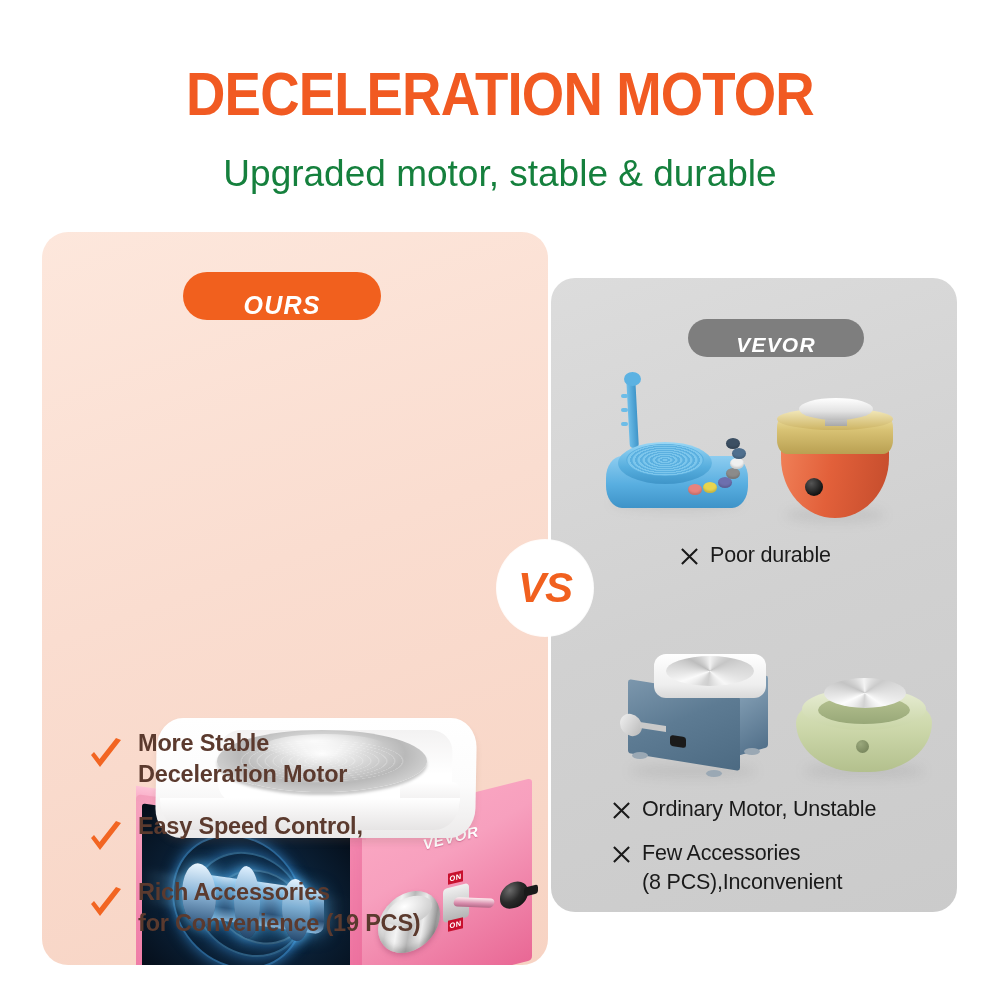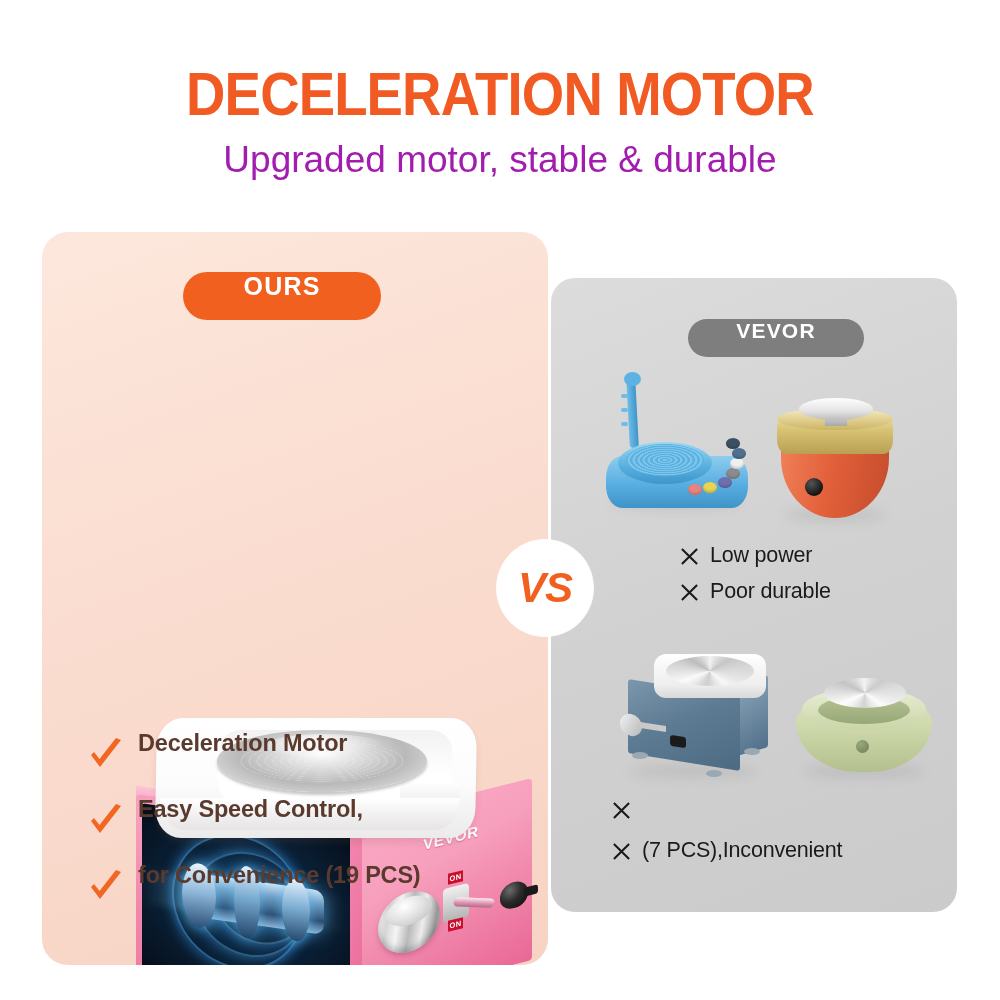--- a/index.html
+++ b/index.html
@@ -27,25 +27,25 @@
     padding-top: 62px;
     font-family: "Liberation Sans Narrow", "Liberation Sans", sans-serif;
     font-size: 62px;
     font-weight: bold;
     letter-spacing: -1px;
     color: #F15A22;
     transform: scaleX(0.88);
     line-height: 1.02;
   }
   .sub-title {
-    margin: 0;
+    margin: 14px;
     padding-top: 14px;
     font-size: 37px;
     font-weight: normal;
-    color: #a21caf;
+    color: #15803d;
     letter-spacing: 0px;
   }
 
   
   .panel-ours {
     position: absolute;
     left: 42px; top: 232px;
     width: 506px; height: 733px;
     border-radius: 26px;
     background: linear-gradient(160deg, #FDE7DC 0%, #FADDD0 45%, #F7D3C3 100%);
@@ -57,25 +57,26 @@
     width: 406px; height: 634px;
     border-radius: 24px;
     background: linear-gradient(160deg, #DCDCDC 0%, #D1D1D1 50%, #CBCBCB 100%);
     overflow: hidden;
   }
 
   
   .badge {
     position: absolute;
     display: flex;
-    align-items: flex-start;
+    align-items: flex-end;
     justify-content: center;
     color: #ffffff;
     font-weight: bold;
     letter-spacing: 1.2px;
+    font-style: italic;
   }
   .badge-ours {
     left: 183px; top: 272px;
     width: 198px; height: 48px;
     border-radius: 24px;
     background: #F1601E;
     font-size: 25px;
   }
   .badge-others {
     left: 688px; top: 319px;
@@ -737,65 +738,63 @@
   <span>VS</span>
 </div>
 
 <div class="pros-list">
 
   <div class="pro-item">
     <svg class="check-icon" viewBox="0 0 36 36">
       <path d="M3 19 L12 31 L33 4 L28 2 L11.5 23 L6 16 Z" fill="#F26522"></path>
     </svg>
     <div class="pro-text">
+      <div>More Stable</div>
       <div>Deceleration Motor</div>
     </div>
   </div>
 
   <div class="pro-item">
     <svg class="check-icon" viewBox="0 0 36 36">
       <path d="M3 19 L12 31 L33 4 L28 2 L11.5 23 L6 16 Z" fill="#F26522"></path>
     </svg>
     <div class="pro-text">
       <div>Easy Speed Control,</div>
     </div>
   </div>
 
   <div class="pro-item">
     <svg class="check-icon" viewBox="0 0 36 36">
       <path d="M3 19 L12 31 L33 4 L28 2 L11.5 23 L6 16 Z" fill="#F26522"></path>
     </svg>
     <div class="pro-text">
+      <div>Rich Accessories</div>
       <div>for Convenience (19 PCS)</div>
     </div>
   </div>
 </div>
 
 <div class="cons-list cons-upper">
   <div class="con-item">
     <svg class="x-icon" viewBox="0 0 20 20">
       <path d="M2 2 L18 18 M18 2 L2 18" stroke="#1A1A1A" stroke-width="2.2" fill="none"></path>
     </svg>
-    <div class="con-text">Low power</div>
-  </div>
-  <div class="con-item">
-    <svg class="x-icon" viewBox="0 0 20 20">
-      <path d="M2 2 L18 18 M18 2 L2 18" stroke="#1A1A1A" stroke-width="2.2" fill="none"></path>
-    </svg>
     <div class="con-text">Poor durable</div>
   </div>
 </div>
 
 <div class="cons-list cons-lower">
   <div class="con-item">
     <svg class="x-icon" viewBox="0 0 20 20">
       <path d="M2 2 L18 18 M18 2 L2 18" stroke="#1A1A1A" stroke-width="2.2" fill="none"></path>
     </svg>
+    <div class="con-text">Ordinary Motor, Unstable</div>
   </div>
   <div class="con-item">
     <svg class="x-icon" viewBox="0 0 20 20">
       <path d="M2 2 L18 18 M18 2 L2 18" stroke="#1A1A1A" stroke-width="2.2" fill="none"></path>
     </svg>
     <div class="con-text">
-      <div>(7 PCS),Inconvenient</div>
+      <div>Few Accessories</div>
+      <div>(8 PCS),Inconvenient</div>
     </div>
   </div>
 </div>
 
 </body></html>

